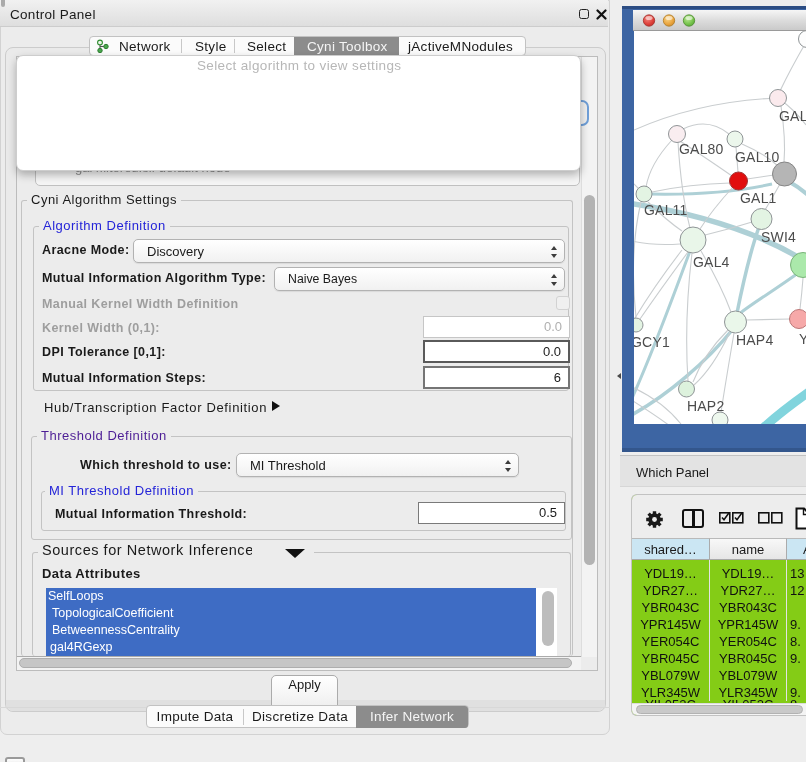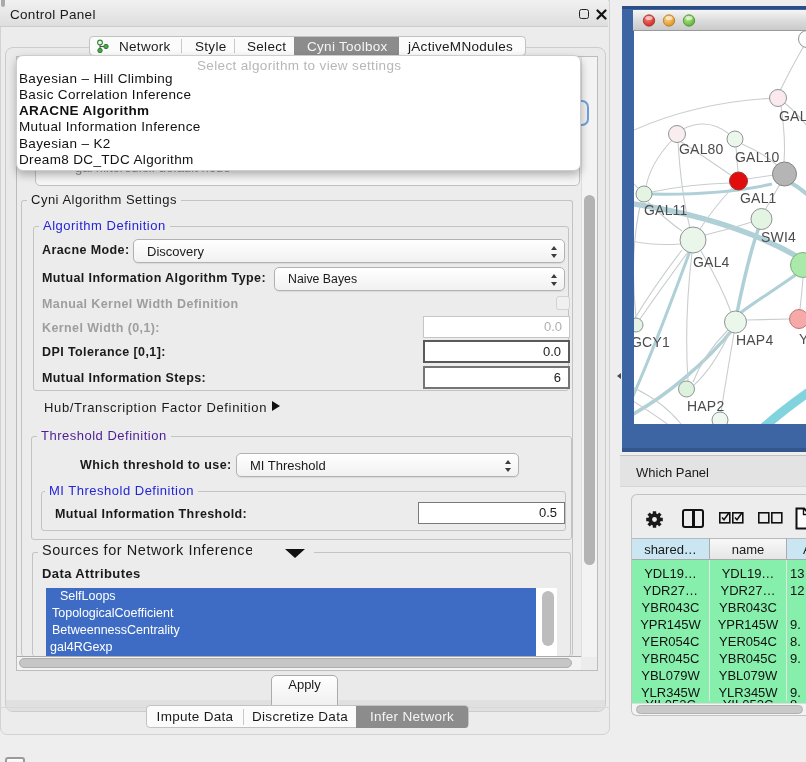--- a/index.html
+++ b/index.html
@@ -125,21 +125,21 @@
 
   <div class="grp" style="left:32px;top:552px;width:539px;height:104px;border-bottom:none;"></div>
   <div class="grplab" style="left:38px;top:544px;font-size:14.5px;letter-spacing:0.55px;">Sources for Network Inference</div>
   <div class="abs" style="left:252px;top:547px;width:62px;height:12px;background:#ececec;"></div>
   <div class="abs" style="left:285px;top:549px;width:0;height:0;border-left:10px solid transparent;border-right:10px solid transparent;border-top:9.5px solid #111;"></div>
 
   <div class="abs lab" style="left:42px;top:566px;font-size:13px;">Data Attributes</div>
 
   <div class="abs" style="left:46px;top:588px;width:511px;height:68px;background:#ffffff;overflow:hidden;">
     <div class="abs" style="left:0;top:0;width:490px;height:68px;background:#3e6cc4;color:#ffffff;font-size:12.5px;">
-      <div style="height:17px;padding-left:14px;line-height:16px;">SelfLoops</div>
+      <div style="height:17px;padding-left:2px;line-height:16px;">SelfLoops</div>
       <div style="height:17px;padding-left:6px;line-height:16px;">TopologicalCoefficient</div>
       <div style="height:17px;padding-left:6px;line-height:16px;">BetweennessCentrality</div>
       <div style="height:17px;padding-left:4px;line-height:16px;">gal4RGexp</div>
     </div>
     <div class="abs" style="left:496px;top:3px;width:12px;height:55px;background:#bdbdbd;border-radius:6px;"></div>
   </div>
 </div>
 
 <div class="abs" style="left:271px;top:675px;width:67px;height:36px;background:linear-gradient(#ffffff,#ededed);border:1px solid #ababab;border-radius:5px;text-align:center;font-size:13px;line-height:18px;">Apply</div>
 
@@ -148,28 +148,20 @@
   <div class="abs" style="left:0;top:0;width:96px;text-align:center;">Impute Data</div>
   <div class="abs" style="left:96px;top:3px;width:1px;height:16px;background:#c8c8c8;"></div>
   <div class="abs" style="left:209px;top:0;width:112px;height:22px;background:#8c8c8c;color:#f5f5f5;text-align:center;border-radius:0 3px 3px 0;">Infer Network</div>
   <div class="abs" style="left:97px;top:0;width:112px;text-align:center;">Discretize Data</div>
 </div>
 
 <div class="abs" style="left:5px;top:757px;width:20px;height:12px;background:linear-gradient(#ffffff,#e0e0e0);border:2px solid #9a9a9a;border-radius:3px;"></div>
 
 <div id="popup" class="abs" style="left:16px;top:55px;width:565px;height:116px;background:#ffffff;border:1px solid #cdcdcd;border-radius:7px;box-shadow:0 4px 9px rgba(0,0,0,0.28);font-size:13.5px;letter-spacing:0.35px;">
   <div class="abs" style="left:180px;top:2px;color:#b7b7b7;">Select algorithm to view settings</div>
-  <div class="abs" style="left:2px;top:14.5px;line-height:16.3px;color:#111;">
-    Bayesian – Hill Climbing<br>
-    Basic Correlation Inference<br>
-    <span class="b">ARACNE Algorithm</span><br>
-    Mutual Information Inference<br>
-    Bayesian – K2<br>
-    Dream8 DC_TDC Algorithm
-  </div>
 </div>
 <svg id="network" class="abs" style="left:622px;top:6px;" width="184" height="446" viewBox="622 6 184 446">
   <defs>
     <linearGradient id="tbar" x1="0" y1="0" x2="0" y2="1">
       <stop offset="0" stop-color="#f6f6f6"></stop>
         <stop offset="0.5" stop-color="#dcdcdc"></stop>
         <stop offset="1" stop-color="#c8c8c8"></stop>
     </linearGradient>
     <radialGradient id="red" cx="0.4" cy="0.35" r="0.8">
       <stop offset="0" stop-color="#f2837c"></stop>
@@ -282,21 +274,21 @@
       <text x="799" y="344">Y</text>
       <text x="687" y="411">HAP2</text>
     </g>
   </g>
 </svg>
 <div class="abs" style="left:617px;top:373px;width:0;height:0;border-top:3px solid transparent;border-bottom:3px solid transparent;border-right:4.5px solid #4a4a4a;"></div>
 <div id="tablepanel">
   <div class="abs" style="left:620px;top:455px;width:186px;height:32px;background:#e3e3e3;border-top:1px solid #c2c2c2;border-bottom:1px solid #d6d6d6;"></div>
   <div class="abs" style="left:636px;top:465px;font-size:13px;">Which Panel</div>
 
-  <div class="abs" style="left:631px;top:494px;width:175px;height:222px;background:#86efac;border:1px solid #c2c2c2;border-radius:6px 0 0 6px;border-right:none;overflow:hidden;">
+  <div class="abs" style="left:631px;top:494px;width:175px;height:222px;background:#84cc16;border:1px solid #c2c2c2;border-radius:6px 0 0 6px;border-right:none;overflow:hidden;">
 
     <div class="abs" style="left:0;top:0;width:175px;height:43px;background:#ededed;"></div>
 
     <svg class="abs" style="left:13px;top:15px;" width="19" height="19" viewBox="0 0 19 19">
       <g fill="#1a1a1a">
         <circle cx="9.5" cy="9.5" r="6.2"></circle>
         <g stroke="#1a1a1a" stroke-width="3.4">
           <line x1="9.5" y1="1.2" x2="9.5" y2="17.8"></line>
           <line x1="1.2" y1="9.5" x2="17.8" y2="9.5"></line>
           <line x1="3.6" y1="3.6" x2="15.4" y2="15.4"></line>

